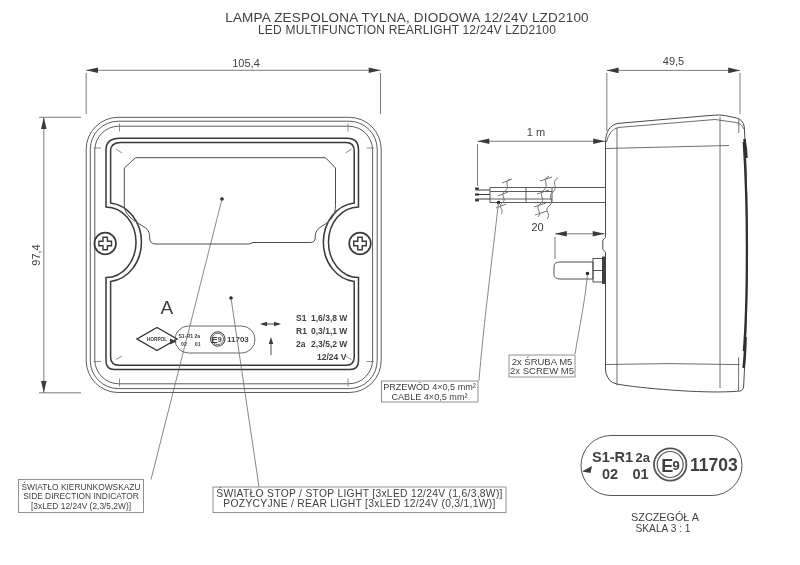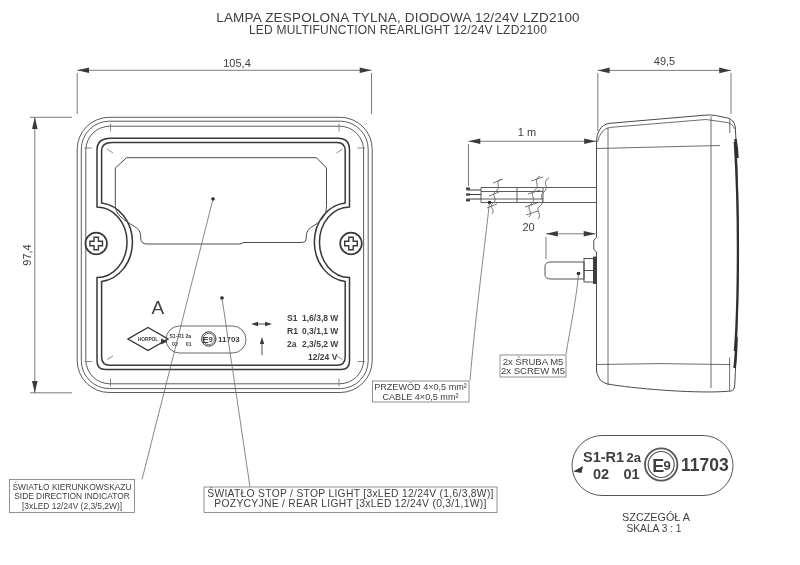--- a/index.html
+++ b/index.html
@@ -1,16 +1,16 @@
 <!DOCTYPE html>
 <html><head>
 <meta charset="utf-8">
 <style>
   html,body{margin:0;padding:0;background:#ffffff;}
-  #page{width:784px;height:565px;position:relative;font-family:"Liberation Sans",sans-serif;}
+  #page{width:784px;height:565px;position:relative;font-family:"Liberation Sans",sans-serif;margin-left:9px;}
   svg{position:absolute;top:0;left:0;}
   text{fill:#3f3f3f;font-family:"Liberation Sans",sans-serif;}
 </style>
 </head>
 <body>
 <div id="page">
 <svg width="800" height="565" viewBox="0 0 800 565">
 
 <text x="398" y="21.5" font-size="13.5" letter-spacing="0.2" text-anchor="middle">LAMPA ZESPOLONA TYLNA, DIODOWA 12/24V LZD2100</text>
 

